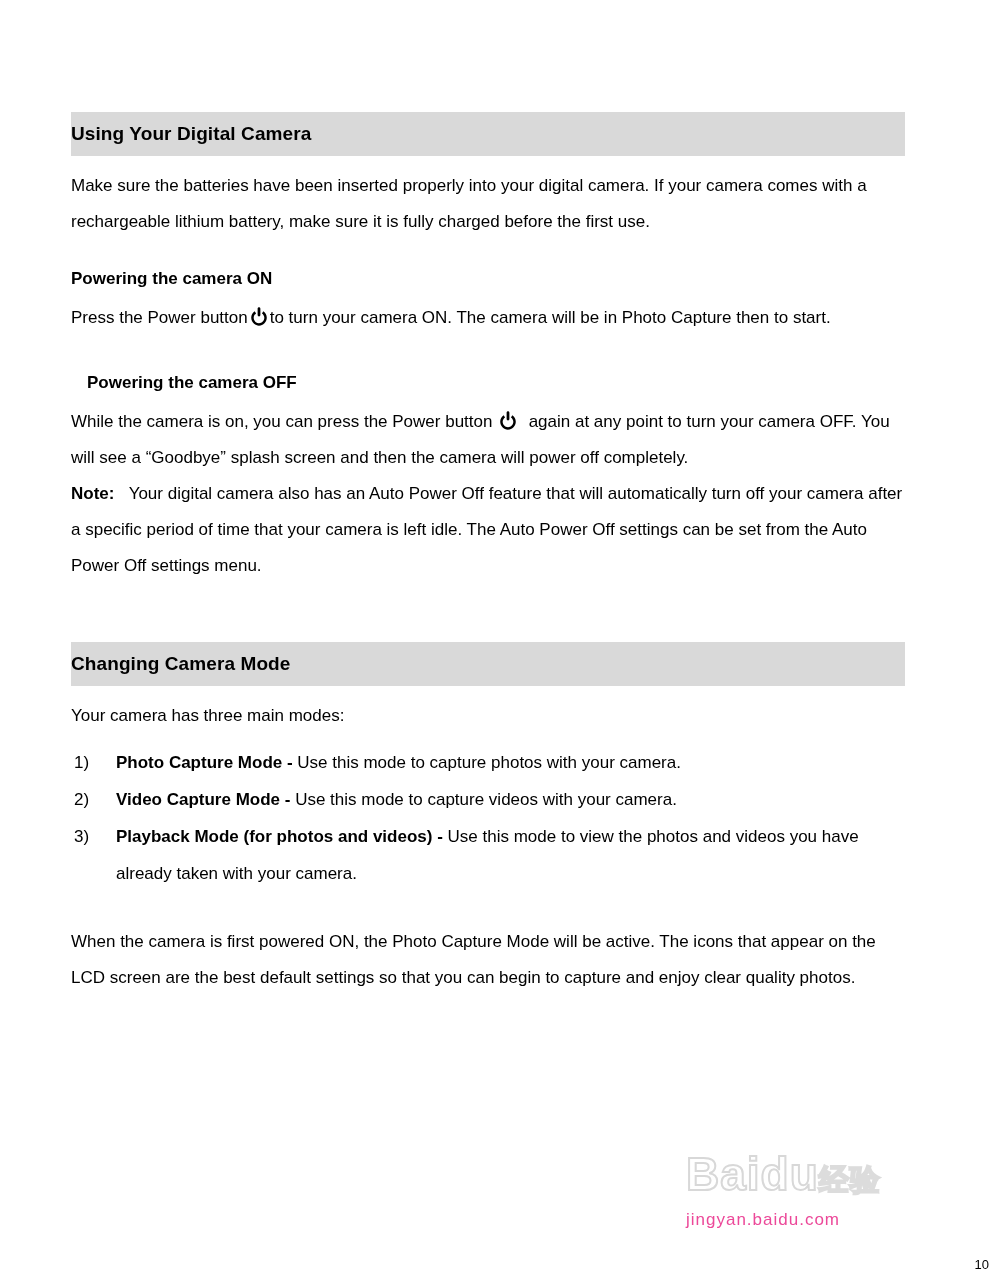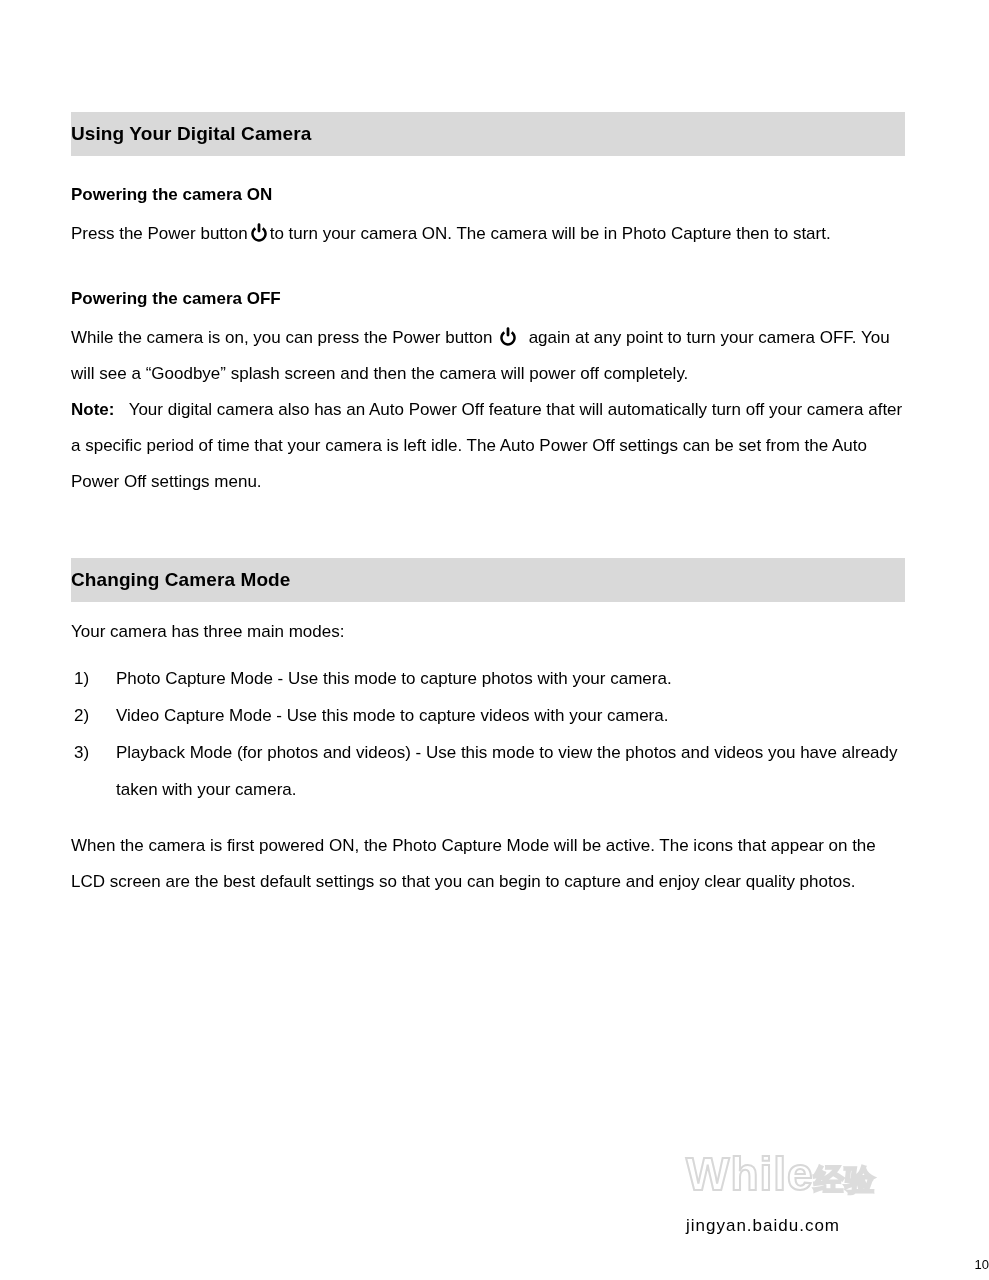--- a/index.html
+++ b/index.html
@@ -75,21 +75,21 @@
     line-height: 37px;
     position: relative;
     padding-left: 45px;
   }
   ol.modes li .num {
     position: absolute;
     left: 3px;
     top: 0;
   }
   ol.modes li b {
-    font-weight: normal;
+    font-weight: bold;
     text-align: center;
   }
   .spacer-lg { height: 58px; }
   .page-number {
     position: absolute;
     left: 0;
     top: 1245px;
     width: 989px;
     text-align: right;
     font-size: 13px;
@@ -113,44 +113,45 @@
     white-space: nowrap;
     font-family: "Liberation Sans", sans-serif;
   }
   .wm-cn {
     font-size: 30px;
     color: #ffffff;
     -webkit-text-stroke: 2px #dcdcdc;
   }
   .wm-sub {
     font-size: 17px;
-    color: #000000;
+    color: #ec4899;
     letter-spacing: 1px;
-    margin-top: 10px;
+    margin-top: 4px;
     white-space: nowrap;
   }
 </style>
 </head>
 <body>
 
 <div class="page">
 
   <div class="content">
 
     <div class="section-head"><span class="inner">Using Your Digital Camera</span></div>
 
+    <p class="para">Make sure the batteries have been inserted properly into your digital camera. If your camera comes with a rechargeable lithium battery, make sure it is fully charged before the first use.</p>
 
     <div class="sub-head">Powering the camera ON</div>
 
     <p class="para tight"><span>Press the Power button</span><span class="power-icon"><svg width="22" height="22" viewBox="0 0 24 24">
             <path d="M12 2.5c-0.85 0-1.5 0.65-1.5 1.5v7c0 0.85 0.65 1.5 1.5 1.5s1.5-0.65 1.5-1.5v-7c0-0.85-0.65-1.5-1.5-1.5z" fill="#000"></path>
             <path d="M12 22.5c-4.7 0-8.5-3.8-8.5-8.5 0-2.95 1.5-5.55 3.78-7.07l1.5 2.3C7.2 10.3 6.2 12.03 6.2 14c0 3.2 2.6 5.8 5.8 5.8s5.8-2.6 5.8-5.8c0-1.97-1-3.7-2.58-4.77l1.5-2.3C19 8.45 20.5 11.05 20.5 14c0 4.7-3.8 8.5-8.5 8.5z" fill="#000"></path>
           </svg></span><span>to turn your camera ON. The camera will be in Photo Capture then to start.</span></p>
 
-    <div class="sub-head" style="margin-top:34px;">Powering the camera OFF</div>
+    <div class="sub-head" style="margin-top:34px;margin-left:16px;">Powering the camera OFF</div>
 
     <p class="para tight"><span>While the camera is on, you can press the Power button</span>&nbsp;<span class="power-icon"><svg width="22" height="22" viewBox="0 0 24 24">
             <path d="M12 2.5c-0.85 0-1.5 0.65-1.5 1.5v7c0 0.85 0.65 1.5 1.5 1.5s1.5-0.65 1.5-1.5v-7c0-0.85-0.65-1.5-1.5-1.5z" fill="#000"></path>
             <path d="M12 22.5c-4.7 0-8.5-3.8-8.5-8.5 0-2.95 1.5-5.55 3.78-7.07l1.5 2.3C7.2 10.3 6.2 12.03 6.2 14c0 3.2 2.6 5.8 5.8 5.8s5.8-2.6 5.8-5.8c0-1.97-1-3.7-2.58-4.77l1.5-2.3C19 8.45 20.5 11.05 20.5 14c0 4.7-3.8 8.5-8.5 8.5z" fill="#000"></path>
           </svg></span>&nbsp; <span>again at any point to turn your camera OFF. You will see a “Goodbye” splash screen and then the camera will power off completely.</span></p>
 
     <p class="para" style="margin-top:0;"><span class="note-label">Note:</span>&nbsp;&nbsp;&nbsp;<span>Your digital camera also has an Auto Power Off feature that will automatically turn off your camera after a specific period of time that your camera is left idle. The Auto Power Off settings can be set from the Auto Power Off settings menu.</span></p>
 
     <div class="spacer-lg"></div>
 
@@ -166,24 +167,24 @@
       <li>
         <span class="num">2)</span>
         <b>Video Capture Mode - </b><span>Use this mode to capture videos with your camera.</span>
       </li>
       <li>
         <span class="num">3)</span>
         <b>Playback Mode (for photos and videos) - </b><span>Use this mode to view the photos and videos you have already taken with your camera.</span>
       </li>
     </ol>
 
-    <p class="para" style="margin-top:20px;">When the camera is first powered ON, the Photo Capture Mode will be active. The icons that appear on the LCD screen are the best default settings so that you can begin to capture and enjoy clear quality photos.</p>
+    <p class="para" style="margin-top:32px;">When the camera is first powered ON, the Photo Capture Mode will be active. The icons that appear on the LCD screen are the best default settings so that you can begin to capture and enjoy clear quality photos.</p>
 
   </div>
 
   <div class="watermark">
-    <div class="wm-main"><span>While</span><span class="wm-cn">经验</span></div>
+    <div class="wm-main"><span>Baidu</span><span class="wm-cn">经验</span></div>
     <div class="wm-sub">jingyan.baidu.com</div>
   </div>
 
   <div class="page-number">10</div>
 
 </div>
 
 </body></html>

